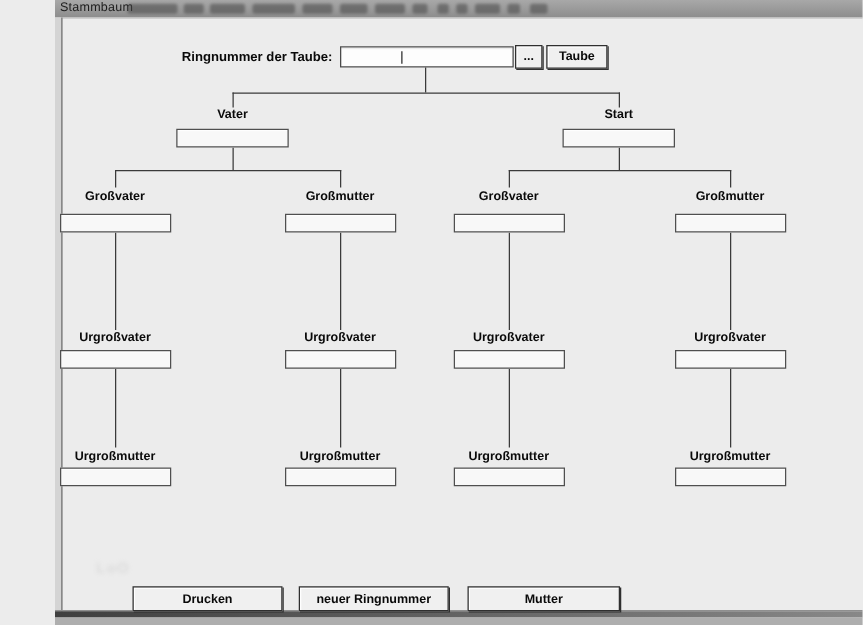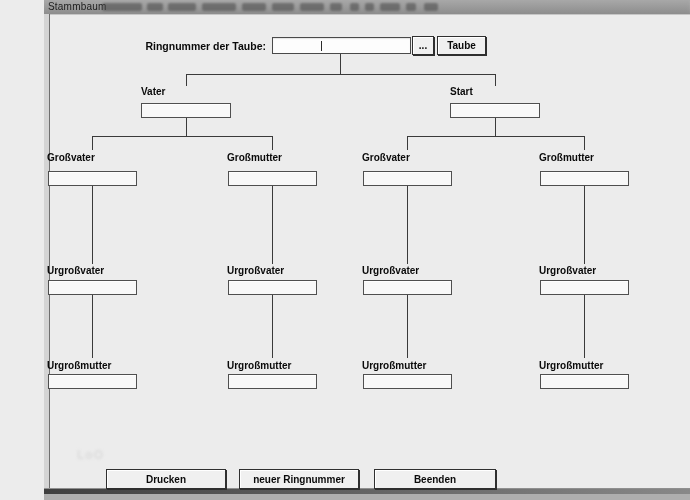--- a/index.html
+++ b/index.html
@@ -27,21 +27,21 @@
   .blob.light{background:#c9c9c9;opacity:.8;filter:blur(2px);top:0;height:14px;}
   
   .edge-left{left:0;top:14px;width:5px;height:475px;background:#d4d4d4;border-right:1px solid #6f6f6f;}
   .edge-right{left:684px;top:14px;width:5px;height:475px;background:#dedede;border-left:1px solid #8f8f8f;}
   .bottom-line{left:0;top:488px;width:690px;height:1px;background:#8f8f8f;}
   .bottom-band1{left:0;top:489px;width:690px;height:5px;background:linear-gradient(to right,#3f3f3f,#8d8d8d);}
   .bottom-band2{left:0;top:494px;width:690px;height:6px;background:#aeaeae;}
   
   .lbl{
     position:absolute;font-size:10px;font-weight:bold;color:#0a0a0a;
-    white-space:nowrap;
+    text-align:center;white-space:nowrap;
   }
   .ring-label{left:66px;top:40px;width:200px;text-align:right;font-size:10.5px;}
   .field{
     position:absolute;background:#fdfdfd;border:1px solid #4a4a4a;
     font-size:10px;font-family:inherit;padding:0 2px;box-sizing:border-box;
     box-shadow:inset 0 1px 1px rgba(0,0,0,.10);
   }
   .caret{left:277px;top:41px;width:1px;height:10px;background:#2b2b2b;}
   .btn{
     position:absolute;display:flex;align-items:center;justify-content:center;
@@ -154,13 +154,13 @@
 <div class="slot" style="left:540px;top:171px"></div>
 <div class="lbl" style="left:539px;top:265px;width:90px">Urgroßvater</div>
 <div class="slot" style="left:540px;top:280px"></div>
 <div class="lbl" style="left:539px;top:360px;width:90px">Urgroßmutter</div>
 <div class="slot" style="left:540px;top:374px"></div>
 
 <div class="abs watermark"><span>LoO</span></div>
 
 <button class="btn" style="left:106px;top:469px;width:120px;height:20px">Drucken</button>
 <button class="btn" style="left:239px;top:469px;width:120px;height:20px">neuer Ringnummer</button>
-<button class="btn" style="left:374px;top:469px;width:122px;height:20px">Beenden</button>
+<button class="btn" style="left:374px;top:469px;width:122px;height:20px">Mutter</button>
 
 </body></html>

